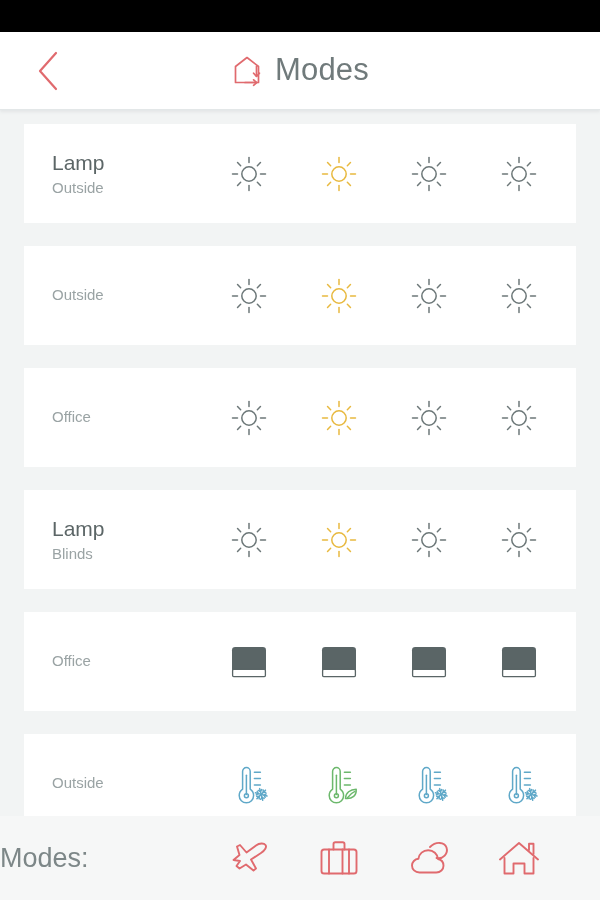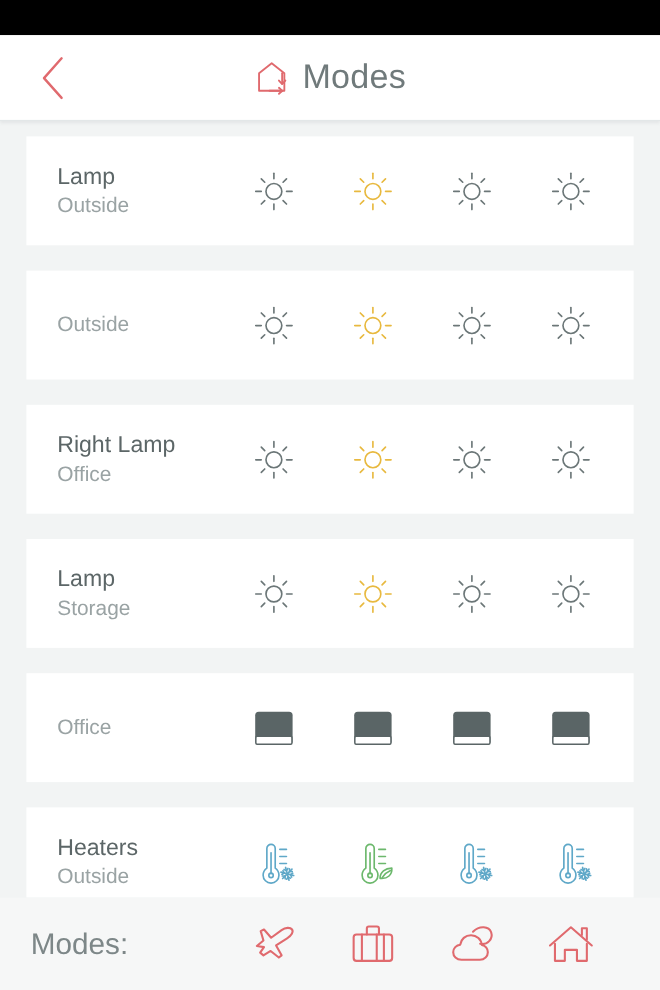--- a/index.html
+++ b/index.html
@@ -107,21 +107,21 @@
   }
 
   .row-name {
     font-size: 21px;
     color: #5c6667;
     line-height: 1.35;
     white-space: nowrap;
   }
 
   .row-place {
-    font-size: 19px;
+    font-size: 15px;
     color: #9aa3a4;
     line-height: 1.35;
     white-space: nowrap;
   }
 
   .row-cells {
     flex: 1 1 auto;
     display: flex;
     align-items: center;
   }
@@ -142,21 +142,20 @@
     flex: 0 0 auto;
     height: 84px;
     background: #f6f7f7;
     display: flex;
     align-items: center;
     position: relative;
   }
 
   .modes-label {
     width: 204px;
-    padding-left: 28px;
     font-size: 27px;
     color: #7d8788;
     flex: 0 0 auto;
     white-space: nowrap;
   }
 
   .modes-icons {
     flex: 1 1 auto;
     display: flex;
     align-items: center;
@@ -350,21 +349,20 @@
                   <line x1="15.656139981998738" y1="32.343860018001266" x2="12.54487014477793" y2="35.45512985522207"></line>
                   <line x1="32.343860018001266" y1="32.343860018001266" x2="35.45512985522207" y2="35.45512985522207"></line>
                 </g>
               </svg>
             </span>
           </div>
         </div>
       </div>
       <div class="row">
         <div class="row-labels">
-          <div class="row-name">Right Lamp</div>
           <div class="row-place">Office</div>
         </div>
         <div class="row-cells">
           <div class="cell">
             <span>
               <svg width="48" height="48" viewBox="0 0 48 48">
                 <g fill="none" stroke="#6c7778" stroke-width="1.5" stroke-linecap="round">
                   <circle cx="24" cy="24" r="7.2"></circle>
                   <line x1="24" y1="12.5" x2="24" y2="7.5"></line>
                   <line x1="24" y1="35.5" x2="24" y2="40.5"></line>
@@ -427,21 +425,21 @@
                   <line x1="32.343860018001266" y1="32.343860018001266" x2="35.45512985522207" y2="35.45512985522207"></line>
                 </g>
               </svg>
             </span>
           </div>
         </div>
       </div>
       <div class="row">
         <div class="row-labels">
           <div class="row-name">Lamp</div>
-          <div class="row-place">Storage</div>
+          <div class="row-place">Blinds</div>
         </div>
         <div class="row-cells">
           <div class="cell">
             <span>
               <svg width="48" height="48" viewBox="0 0 48 48">
                 <g fill="none" stroke="#6c7778" stroke-width="1.5" stroke-linecap="round">
                   <circle cx="24" cy="24" r="7.2"></circle>
                   <line x1="24" y1="12.5" x2="24" y2="7.5"></line>
                   <line x1="24" y1="35.5" x2="24" y2="40.5"></line>
                   <line x1="12.5" y1="24" x2="7.5" y2="24"></line>
@@ -541,21 +539,20 @@
               <svg width="48" height="48" viewBox="0 0 48 48">
                 <rect x="7" y="9" width="34" height="30" rx="3.2" ry="3.2" fill="#5a6566"></rect>
                 <rect x="7.6" y="31.4" width="32.8" height="7.2" rx="1.1" ry="1.1" fill="#ffffff" stroke="#5a6566" stroke-width="1.3"></rect>
               </svg>
             </span>
           </div>
         </div>
       </div>
       <div class="row">
         <div class="row-labels">
-          <div class="row-name">Heaters</div>
           <div class="row-place">Outside</div>
         </div>
         <div class="row-cells">
           <div class="cell">
             <span>
               <svg width="48" height="48" viewBox="0 0 48 48">
                 <g fill="none" stroke="#5fa8c8" stroke-width="1.5" stroke-linecap="round" stroke-linejoin="round">
                   <path d="M17.6 29.2 L17.6 11.4 C17.6 9.3 19.3 7.6 21.4 7.6 C23.5 7.6 25.2 9.3 25.2 11.4 L25.2 29.2 C27.3 30.7 28.6 33.0 28.6 35.6 C28.6 39.6 25.4 42.8 21.4 42.8 C17.4 42.8 14.2 39.6 14.2 35.6 C14.2 33.0 15.5 30.7 17.6 29.2 Z"></path>
                   <line x1="21.4" y1="15.2" x2="21.4" y2="34.4"></line>
                   <circle cx="21.4" cy="35.8" r="2.0"></circle>

